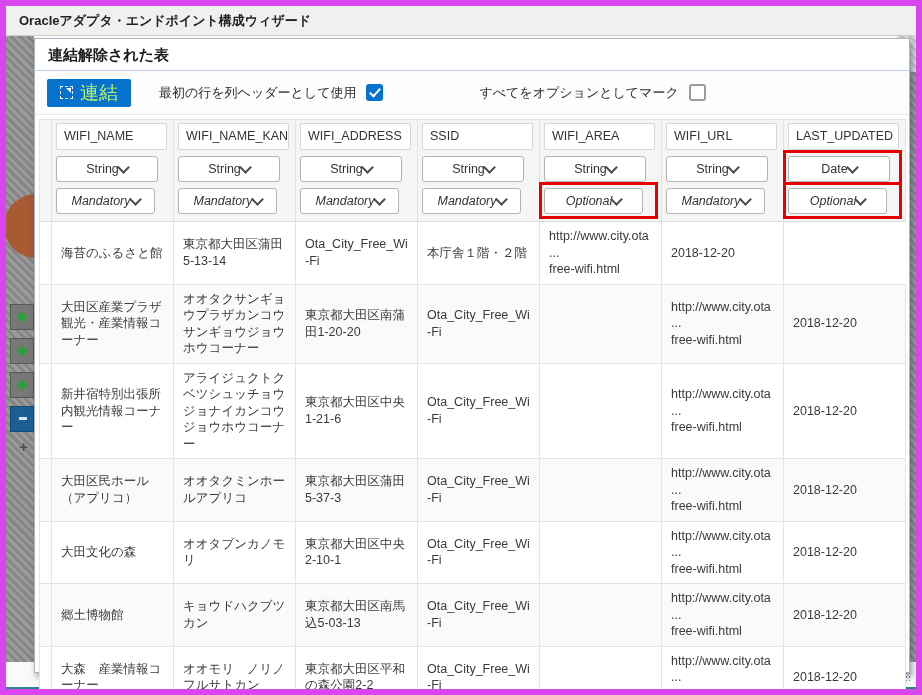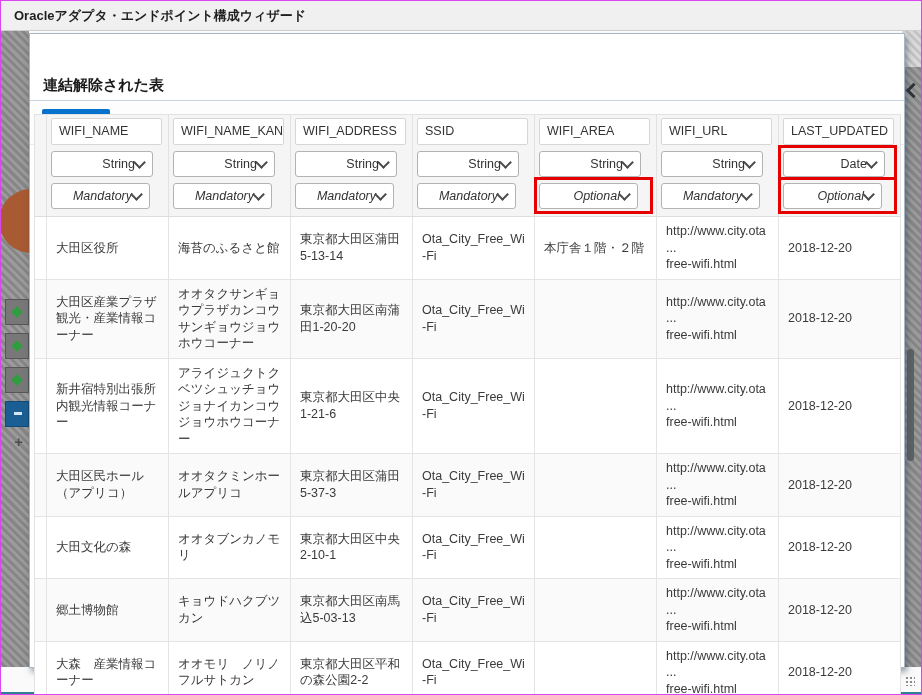--- a/index.html
+++ b/index.html
@@ -1,18 +1,18 @@
 <!DOCTYPE html>
 <html style="--accent: #0572ce;"><head>
 <meta charset="utf-8">
 <style>
   html,body{margin:0;padding:0;background:#fff;}
   body{font-family:"Liberation Sans","DejaVu Sans",sans-serif;}
   #screen{position:relative;width:922px;height:695px;box-sizing:border-box;
-    border:1px solid #d946ef;background:#fff;overflow:hidden;}
+    border:6px solid #d946ef;background:#fff;overflow:hidden;}
 
   
   #titlebar{position:absolute;left:0;top:0;right:0;height:30px;background:#f0f0f0;
     border-bottom:1px solid #cfcfcf;font-size:13px;font-weight:bold;color:#1f1f1f;
     line-height:29px;padding-left:13px;box-sizing:border-box;}
 
   
   .hatch{background-color:#8f8f8f;background-image:repeating-linear-gradient(45deg,#9b9b9b 0 3px,#868686 3px 6px);}
   #under-left{position:absolute;left:0;top:30px;width:28px;height:638px;overflow:hidden;}
   #under-left .half-circle{position:absolute;right:-34px;top:158px;width:64px;height:64px;
@@ -31,24 +31,24 @@
   #under-right .vbar{position:absolute;left:5px;top:318px;width:7px;height:112px;background:#5d6164;border-radius:3px;}
   #under-bottom{position:absolute;left:0;right:0;bottom:2px;height:25px;background:#fafafa;}
   #resize-grip{position:absolute;right:6px;bottom:6px;width:10px;height:10px;
     background-image:radial-gradient(#8a8a8a 1px,transparent 1.2px);background-size:4px 4px;}
   #teal-line{position:absolute;left:0;right:0;bottom:0;height:2px;background:#2e8191;}
 
   
   #dialog{position:absolute;left:28px;top:32px;width:876px;height:635px;background:#fff;
     border:1px solid #a8b6c4;box-sizing:border-box;box-shadow:2px 4px 6px rgba(50,70,90,.5);}
   .dlg-header{height:31px;line-height:31px;padding:0 13px;font-size:15px;font-weight:bold;
-    color:#1a1a1a;border-bottom:1px solid #c4d2e4;margin-top:35px;}
+    color:#1a1a1a;border-bottom:1px solid #c4d2e4;}
   .toolbar{height:43px;display:flex;align-items:center;padding:0 12px;border-bottom:1px solid #ebebeb;background:#fdfdfd;}
   .btn-link{display:inline-flex;align-items:center;gap:7px;background:var(--accent,#0572ce);
-    color:#000000;font-size:11px;height:28px;padding:0 13px;border:none;border-radius:2px;cursor:pointer;
+    color:#bef264;font-size:19px;height:28px;padding:0 13px;border:none;border-radius:2px;cursor:pointer;
     font-family:inherit;}
   .btn-glyph{position:relative;width:13px;height:13px;border:1px dashed #fff;box-sizing:border-box;display:inline-block;}
   .btn-glyph::after{content:"";position:absolute;right:1px;top:1px;border-left:5px solid transparent;border-top:5px solid #fff;}
   .tb-label{font-size:13px;color:#2b2b2b;}
   .lbl1{margin-left:28px;} .lbl2{margin-left:96px;}
   .checkbox{position:relative;width:17px;height:17px;border-radius:3px;box-sizing:border-box;margin-left:10px;cursor:pointer;}
   .checkbox.checked{background:var(--accent,#0572ce);}
   .checkbox.checked::after{content:"";position:absolute;left:6px;top:2px;width:4px;height:9px;
     border:solid #fff;border-width:0 2px 2px 0;transform:rotate(42deg);}
   .checkbox.unchecked{background:#fff;border:2px solid #9b9b9b;}
@@ -57,21 +57,21 @@
   #table-area{position:absolute;left:4px;top:80px;}
   .tgrid{border-left:1px solid #e2e2e2;}
   .hrow{display:flex;background:#f5f5f5;}
   .hrow.names{border-top:1px solid #e2e2e2;justify-content:space-between;}
   .hcell{width:122px;box-sizing:border-box;border-right:1px solid #e2e2e2;position:relative;padding:3px 6px 3px 4px;}
   .hcell.first{width:12px;padding:0;}
   .colname{height:25px;line-height:25px;background:#fff;border:1px solid #d6d6d6;border-radius:2px;
     font-size:12.5px;color:#333;padding:0 7px;white-space:nowrap;overflow:hidden;}
   .hrow.req .hcell{padding-bottom:7px;font-style:italic;}
   .select{width:102px;height:26px;background:#fff;border:1px solid #b3b3b3;border-radius:3px;
-    display:flex;align-items:center;justify-content:flex-end;padding:0 8px;box-sizing:border-box;
+    display:flex;align-items:center;justify-content:center;padding:0 8px;box-sizing:border-box;
     font-size:12.5px;color:#333;cursor:pointer;}
   .select.req{width:99px;}
   .chev{width:7px;height:7px;border-right:2px solid #4a4a4a;border-bottom:2px solid #4a4a4a;
     transform:rotate(45deg);margin-top:-4px;flex:none;}
   .redframe{position:absolute;left:-1px;right:3px;top:-3px;bottom:0;border:3px solid #e60000;
     pointer-events:none;z-index:2;}
   .hrow.req .redframe{bottom:2px;}
   .hrow.req{border-bottom:1px solid #dddddd;}
 
   .drow{display:flex;background:#fff;border-bottom:1px solid #e4e4e4;}
@@ -246,23 +246,20 @@
                 <span>Optional</span>
                 <div class="chev"></div>
               </div>
               <div class="redframe"></div>
             </div>
           </div>
         <div id="rows">
             <div class="drow">
               <div class="dcell first"></div>
               <div class="dcell">
-                <span class="txt">大田区役所</span>
-              </div>
-              <div class="dcell">
                 <span class="txt">海苔のふるさと館</span>
               </div>
               <div class="dcell">
                 <span class="txt">東京都大田区蒲田5-13-14</span>
               </div>
               <div class="dcell">
                 <span class="txt">Ota_City_Free_Wi-Fi</span>
               </div>
               <div class="dcell">
                 <span class="txt">本庁舎１階・２階</span>

